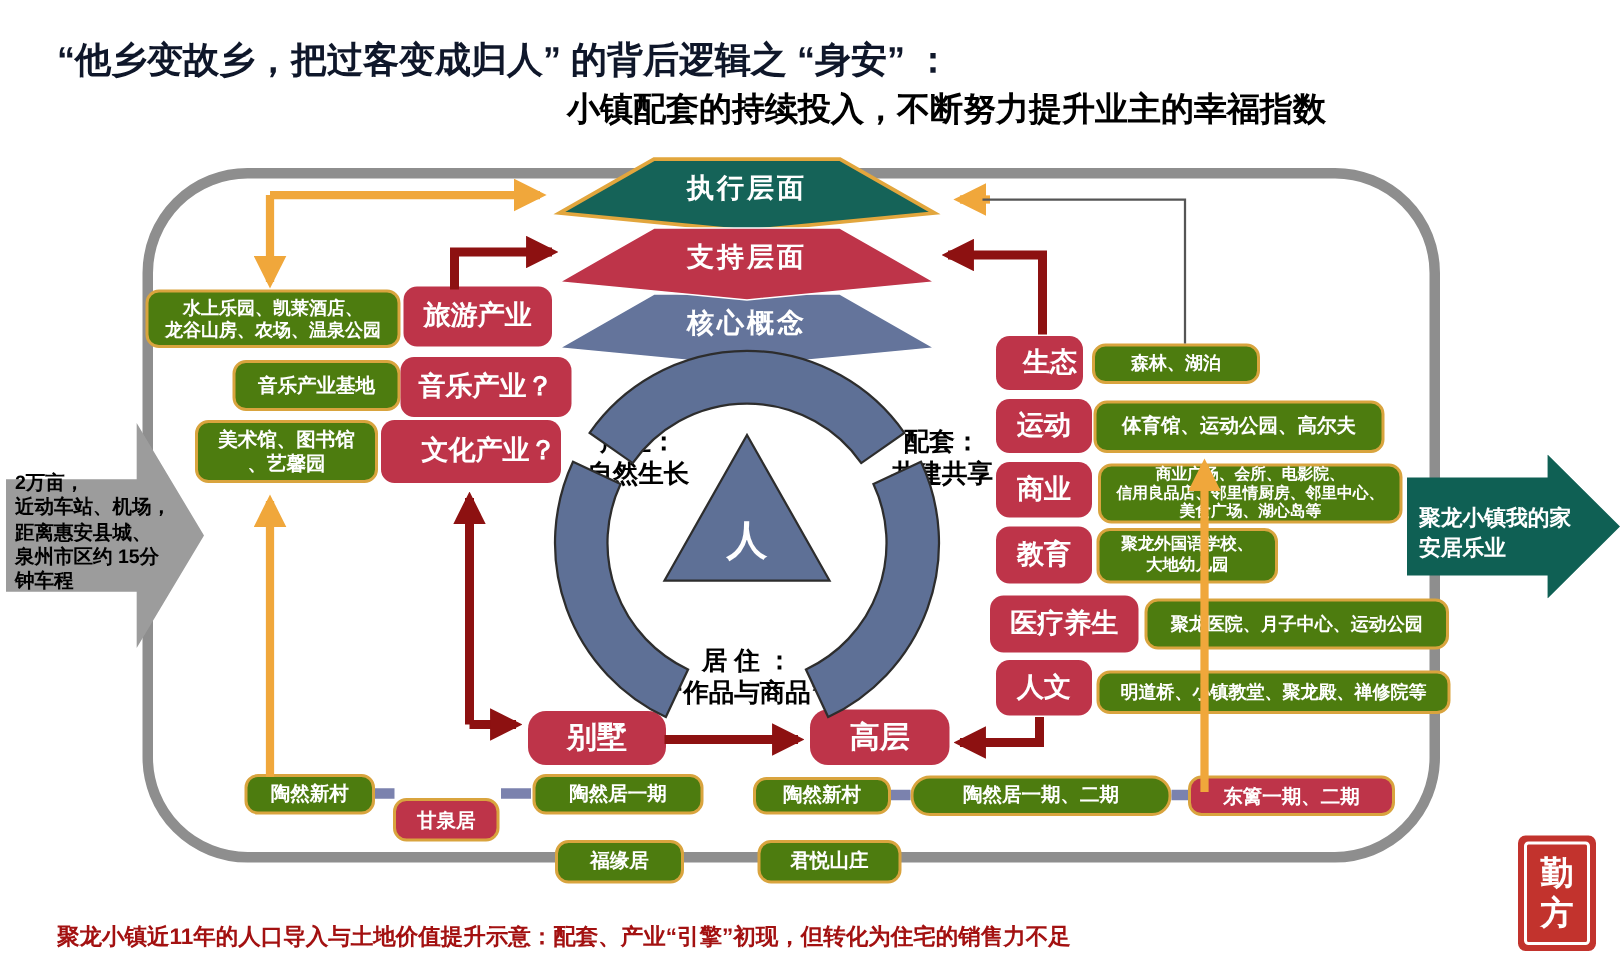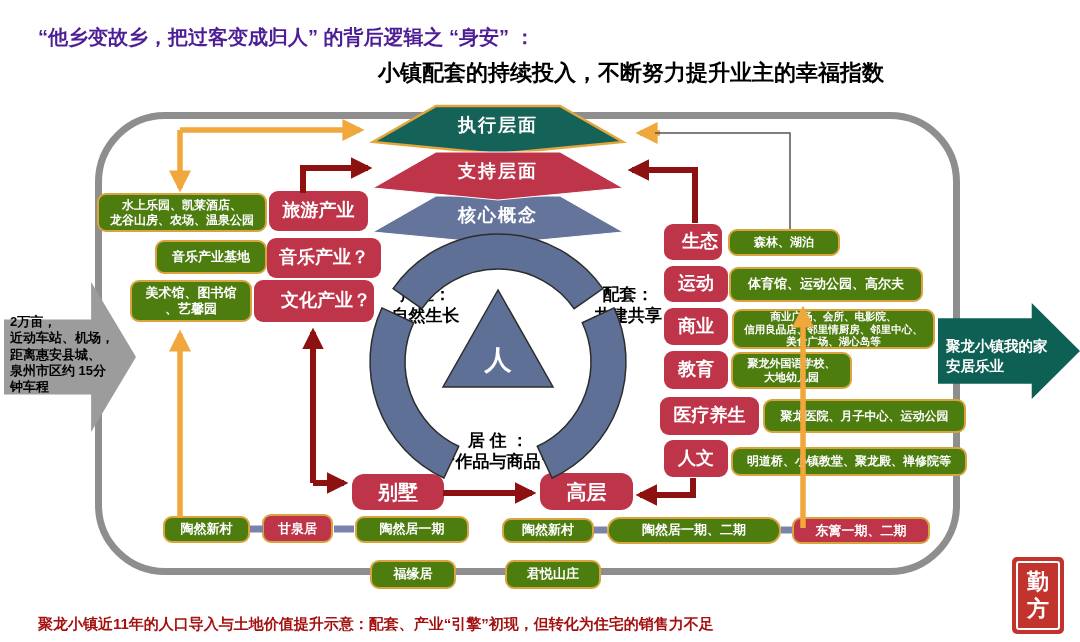--- a/index.html
+++ b/index.html
@@ -2,21 +2,21 @@
 <html><head>
 <meta charset="utf-8">
 <style>
   html,body{margin:0;padding:0;}
   body{width:1080px;height:642px;position:relative;background:#fff;overflow:hidden;
        font-family:"Liberation Sans","DejaVu Sans",sans-serif;}
   .abs{position:absolute;}
   .ml{white-space:pre-line;}
   .bold{font-weight:bold;}
   
-  .title1{left:38px;top:24px;font-size:20px;font-weight:bold;color:#4c1d95;z-index:1;}
+  .title1{left:38px;top:24px;font-size:24px;font-weight:bold;color:#0f172a;z-index:1;}
   .title2{left:378px;top:58px;font-size:22px;font-weight:bold;color:#000;z-index:1;}
   
   .frame{left:95px;top:112px;width:851px;height:449px;border:7px solid #8e8e8e;border-radius:70px;z-index:0;}
   
   .big-arrow{z-index:0;display:flex;align-items:center;}
   .left-arrow{left:4px;top:282px;width:132px;height:150px;background:#9c9c9c;
       clip-path:polygon(0 25%,66% 25%,66% 0,100% 50%,66% 100%,66% 75%,0 75%);}
   .left-arrow-text{left:10px;top:314px;width:128px;font-size:13px;line-height:1.25;font-weight:bold;color:#000;z-index:1;}
   .right-arrow{left:938px;top:303px;width:142px;height:96px;background:#0f6054;
       clip-path:polygon(0 16%,66% 16%,66% 0,100% 50%,66% 100%,66% 84%,0 84%);}
@@ -87,21 +87,21 @@
 大地幼儿园</div>
 <div class="abs red-box" style="left:660px;top:397px;width:99px;height:38px;font-size:18px;">医疗养生</div>
 <div class="abs teal-box" style="left:763px;top:399px;width:203px;height:34px;font-size:12px;">聚龙医院、月子中心、运动公园</div>
 <div class="abs red-box" style="left:664px;top:440px;width:64px;height:37px;font-size:18px;">人文</div>
 <div class="abs teal-box" style="left:731px;top:447px;width:236px;height:29px;font-size:12px;">明道桥、小镇教堂、聚龙殿、禅修院等</div>
 
 <div class="abs red-box" style="left:352px;top:474px;width:92px;height:36px;font-size:20px;border-radius:12px;">别墅</div>
 <div class="abs red-box" style="left:540px;top:473px;width:93px;height:37px;font-size:20px;border-radius:12px;">高层</div>
 
 <div class="abs teal-box" style="left:163px;top:516px;width:87px;height:27px;font-size:13px;">陶然新村</div>
-<div class="abs red-box gold-edge" style="left:262px;top:514px;width:71px;height:29px;font-size:13px;">甘泉居</div>
+<div class="abs red-box gold-edge" style="left:262px;top:532px;width:71px;height:29px;font-size:13px;">甘泉居</div>
 <div class="abs teal-box" style="left:355px;top:516px;width:114px;height:27px;font-size:13px;">陶然居一期</div>
 <div class="abs teal-box" style="left:502px;top:518px;width:92px;height:25px;font-size:13px;">陶然新村</div>
 <div class="abs teal-box" style="left:607px;top:517px;width:174px;height:27px;font-size:13px;border-radius:13px;">陶然居一期、二期</div>
 <div class="abs red-box gold-edge" style="left:792px;top:517px;width:138px;height:27px;font-size:13px;">东篱一期、二期</div>
 <div class="abs teal-box" style="left:370px;top:560px;width:86px;height:29px;font-size:13px;">福缘居</div>
 <div class="abs teal-box" style="left:505px;top:560px;width:96px;height:29px;font-size:13px;">君悦山庄</div>
 
 <svg class="abs overlay" width="1080" height="642" viewBox="0 0 1080 642">
   <defs>
     <marker id="ah-orange" viewBox="0 0 4 4" refX="3.2" refY="2" markerWidth="4" markerHeight="4" orient="auto">

